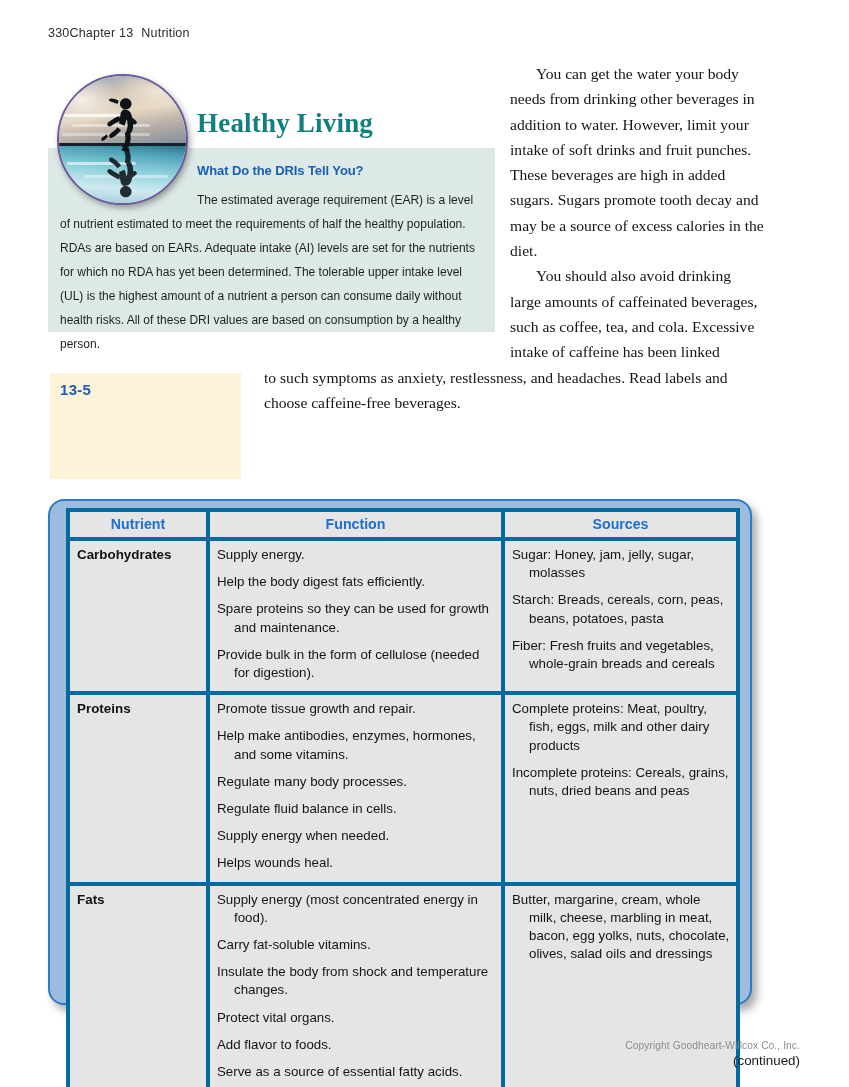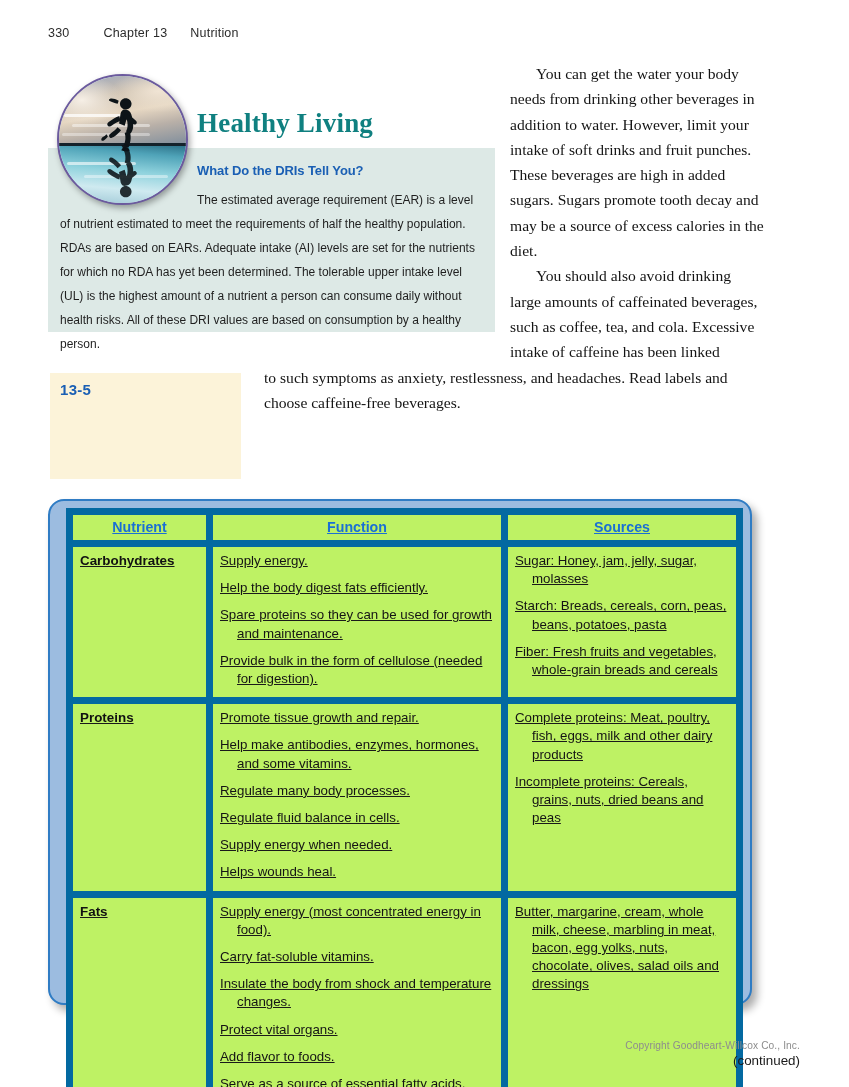--- a/index.html
+++ b/index.html
@@ -13,22 +13,22 @@
     overflow: hidden;
   }
 
   
   #page-header {
     position: absolute; left: 48px; top: 26px;
     font-size: 12.5px; color: #2b2b2b;
     letter-spacing: .2px;
     white-space: nowrap;
   }
-  #page-header .pg { margin-right: 34px; }
-  #page-header .chap { margin-right: 23px; }
+  #page-header .pg { }
+  #page-header .chap { margin-right: 8px; }
 
   
   #feature { position: absolute; left: 0; top: 0; width: 510px; }
 
   #hl-panel {
     position: absolute; left: 48px; top: 148px;
     width: 447px; height: 184px;
     background: #dde9e6;
   }
   #hl-title {
@@ -130,25 +130,24 @@
     box-shadow: 5px 6px 9px rgba(0,0,0,.33);
   }
   #nutrient-table {
     position: absolute; left: 16px; top: 7px;
     width: 670px;
     border-collapse: collapse;
     background: #ffffff;
     table-layout: fixed;
   }
   #nutrient-table td, #nutrient-table th {
-    border: 7px solid #0369a1;
+    border: 4px solid #0369a1;
     vertical-align: top;
     padding: 5px 6px 7px 7px;
-    background: #bef264;
-    text-decoration: underline;
+    background: #e5e5e5;
   }
   #nutrient-table th {
     text-align: center;
     font-size: 14.2px;
     font-weight: bold;
     color: #1a6fd4;
     padding: 4px 6px 5px;
   }
   .col-nutrient { width: 140px; }
   .col-function { width: 295px; }

